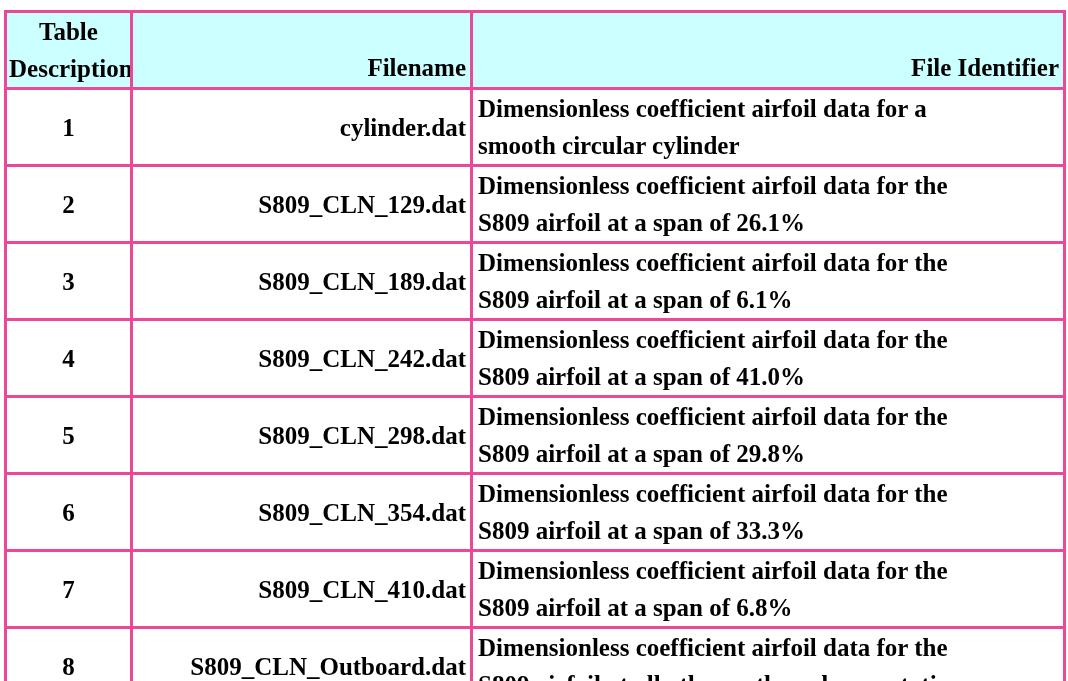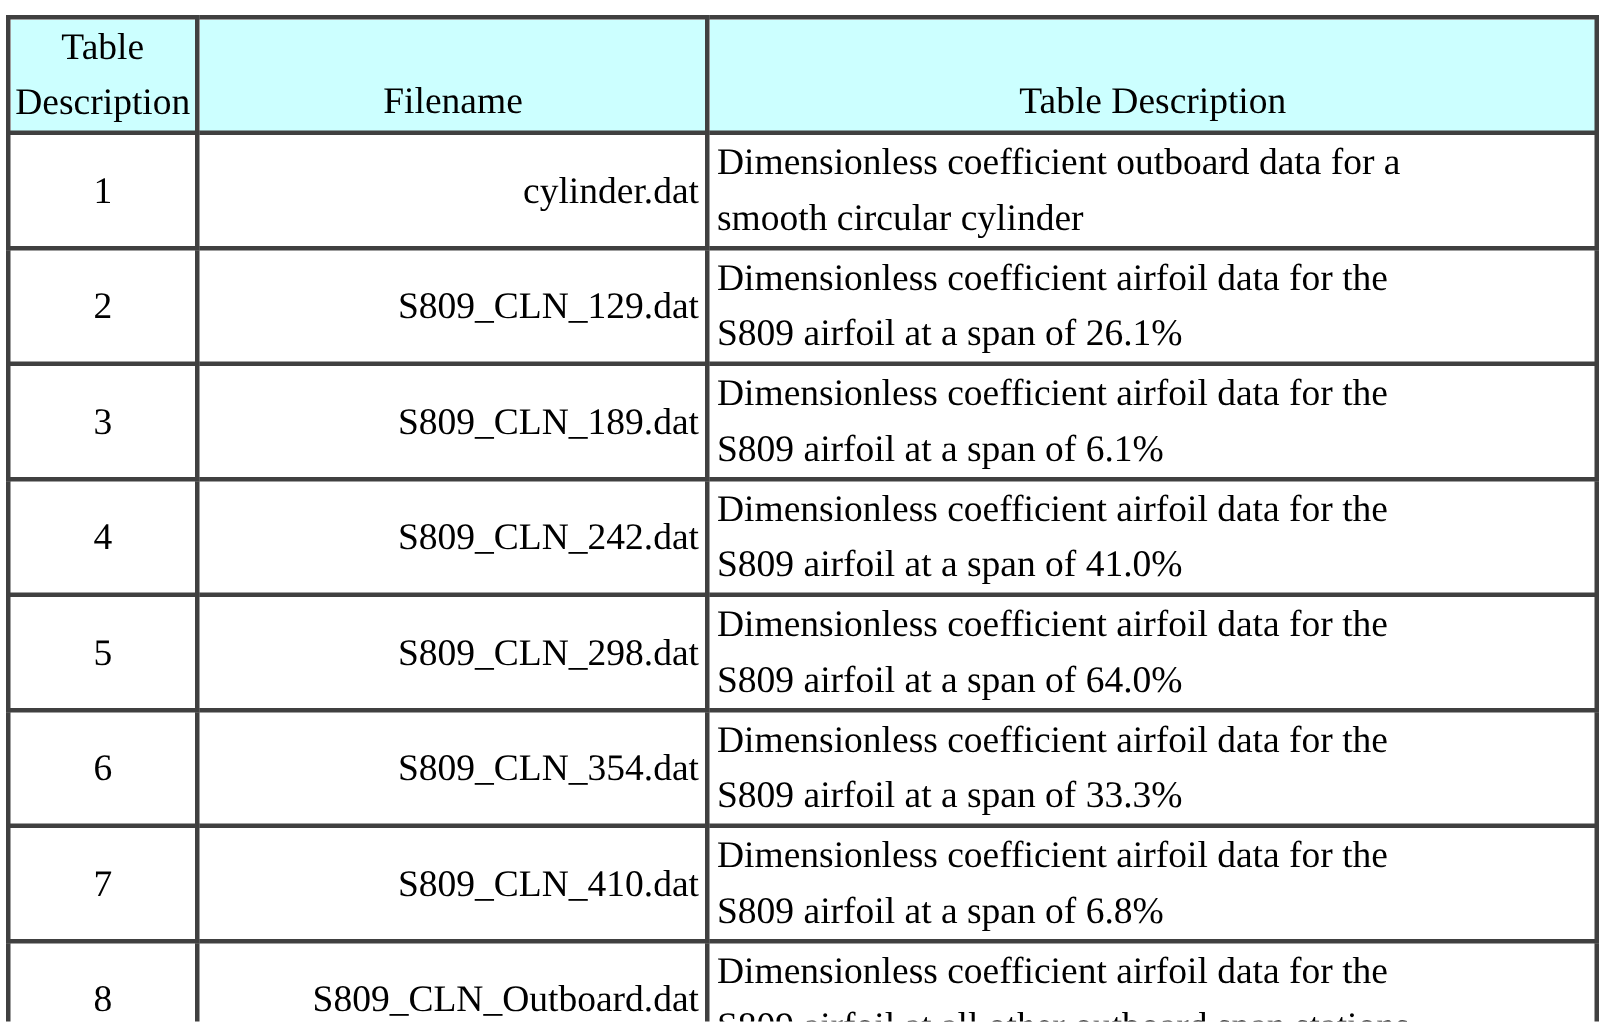--- a/index.html
+++ b/index.html
@@ -17,41 +17,41 @@
   table.data-table {
     position: absolute;
     left: 4px;
     top: 10px;
     width: 1059px;
     border-collapse: collapse;
     table-layout: fixed;
   }
   table.data-table th,
   table.data-table td {
-    border: 3px solid #404040;
+    border: 3px solid #ec4899;
     font-size: 25px;
     line-height: 37px;
-    font-weight: normal;
+    font-weight: bold;
     overflow: hidden;
   }
   col.c-id   { width: 126px; }
   col.c-file { width: 340px; }
   col.c-desc { width: 593px; }
 
   tr.header-row { height: 75px; }
   tr.body-row   { height: 74px; }
 
   tr.header-row th { background: #CCFFFF; }
   th.h-id {
     text-align: center;
     vertical-align: middle;
     padding: 0 2px;
   }
   th.h-file, th.h-desc {
-    text-align: center;
+    text-align: right;
     vertical-align: bottom;
     padding: 0 4px 1px 5px;
   }
   td.c-id-cell {
     text-align: center;
     vertical-align: middle;
   }
   td.c-file-cell {
     text-align: right;
     vertical-align: middle;
@@ -73,28 +73,28 @@
     <col class="c-file">
     <col class="c-desc">
   </colgroup>
   <tbody>
     <tr class="header-row">
       <th class="h-id">
         <span class="desc-line">Table</span>
         <span class="desc-line">Description</span>
       </th>
       <th class="h-file">Filename</th>
-      <th class="h-desc">Table Description</th>
+      <th class="h-desc">File Identifier</th>
     </tr>
 
     <tr class="body-row">
       <td class="c-id-cell">1</td>
       <td class="c-file-cell">cylinder.dat</td>
       <td class="c-desc-cell">
-        <span class="desc-line">Dimensionless coefficient outboard data for a</span>
+        <span class="desc-line">Dimensionless coefficient airfoil data for a</span>
         <span class="desc-line">smooth circular cylinder</span>
       </td>
     </tr>
 
     <tr class="body-row">
       <td class="c-id-cell">2</td>
       <td class="c-file-cell">S809_CLN_129.dat</td>
       <td class="c-desc-cell">
         <span class="desc-line">Dimensionless coefficient airfoil data for the</span>
         <span class="desc-line">S809 airfoil at a span of 26.1%</span>
@@ -117,21 +117,21 @@
         <span class="desc-line">Dimensionless coefficient airfoil data for the</span>
         <span class="desc-line">S809 airfoil at a span of 41.0%</span>
       </td>
     </tr>
 
     <tr class="body-row">
       <td class="c-id-cell">5</td>
       <td class="c-file-cell">S809_CLN_298.dat</td>
       <td class="c-desc-cell">
         <span class="desc-line">Dimensionless coefficient airfoil data for the</span>
-        <span class="desc-line">S809 airfoil at a span of 64.0%</span>
+        <span class="desc-line">S809 airfoil at a span of 29.8%</span>
       </td>
     </tr>
 
     <tr class="body-row">
       <td class="c-id-cell">6</td>
       <td class="c-file-cell">S809_CLN_354.dat</td>
       <td class="c-desc-cell">
         <span class="desc-line">Dimensionless coefficient airfoil data for the</span>
         <span class="desc-line">S809 airfoil at a span of 33.3%</span>
       </td>

